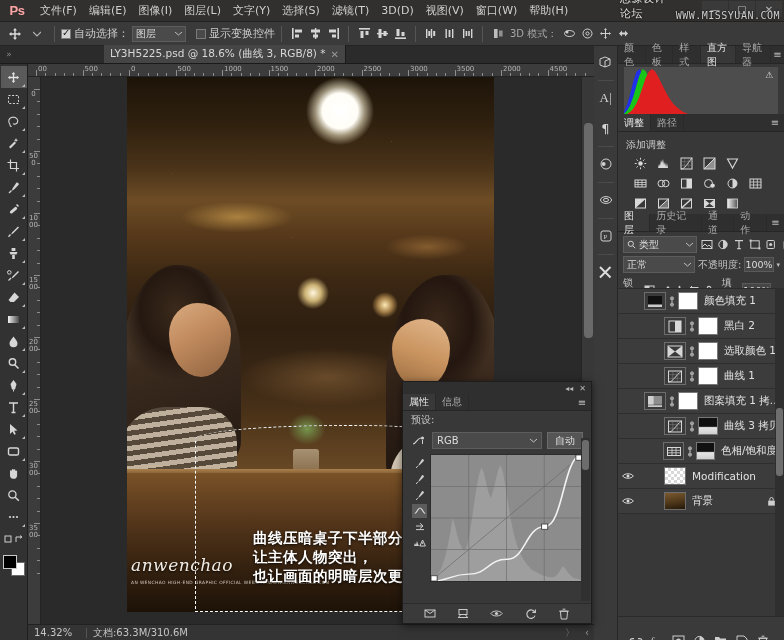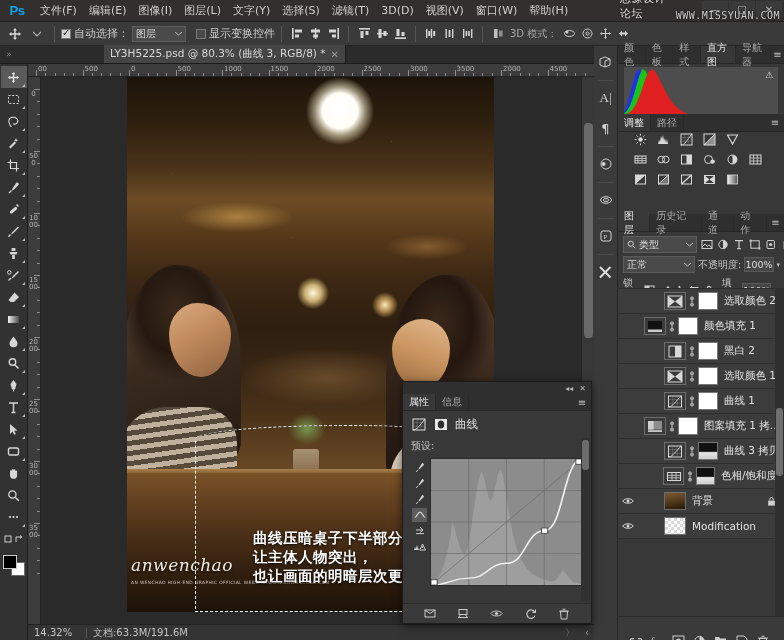--- a/index.html
+++ b/index.html
@@ -14,21 +14,21 @@
   #app { position:relative; width:784px; height:640px; }
 
   
   .menubar {
     position:absolute; left:0; top:0; width:784px; height:22px;
     background:#32302f; display:flex; align-items:center;
     border-bottom:1px solid #212121;
   }
   .ps-logo {
     width:34px; text-align:center; font-weight:bold; font-size:13px;
-    color:#0ea5e9; font-family:"Liberation Sans",sans-serif; letter-spacing:-.5px;
+    color:#fca5a5; font-family:"Liberation Sans",sans-serif; letter-spacing:-.5px;
   }
   .menu-item {
     padding:0 6px; height:22px; line-height:22px; font-size:11px;
     color:#cfcfcf; white-space:nowrap; cursor:default;
   }
   .winbtns { position:absolute; right:2px; top:1px; display:flex; gap:1px; }
   .winbtn { width:26px; height:16px; color:#b9b9b9; font-size:10px;
             display:flex; align-items:center; justify-content:center; background:#3a3a3a; }
   .watermark-top {
     position:absolute; right:2px; top:2px; width:162px; height:19px;
@@ -519,21 +519,21 @@
     <div class="align-ico">
       <svg width="13" height="13" viewBox="0 0 13 13">
           <path d="M2 6.5 L5 3.5 V5.5 H8 V3.5 L11 6.5 L8 9.5 V7.5 H5 V9.5 Z" fill="#d0d0d0"></path>
         </svg>
     </div>
   </div>
 
   <div class="tabbar">
     <div class="tab-grip">»</div>
     <div class="doc-tab">
-      <span>LY3H5225.psd @ 80.3% (曲线 3, RGB/8) *</span>
+      <span>LY3H5225.psd @ 18.6% (曲线 3, RGB/8) *</span>
       <span class="doc-close">✕</span>
     </div>
   </div>
 
   <div class="toolbar">
     <div class="tool active">
       <svg width="13" height="13" viewBox="0 0 14 14">
           <path d="M7 1 L9 3.4 H7.7 V6.3 H10.6 V5 L13 7 L10.6 9 V7.7 H7.7 V10.6 H9 L7 13 L5 10.6 H6.3 V7.7 H3.4 V9 L1 7 L3.4 5 V6.3 H6.3 V3.4 H5 Z" fill="#e3e3e3"></path>
         </svg>
       <i class="tri"></i>
@@ -847,21 +847,21 @@
     </div>
   </div>
 
   <div class="v-scroll">
     <div class="v-thumb"></div>
   </div>
 
   <div class="statusbar">
     <div class="st-zoom">14.32%</div>
     <div class="st-sep"></div>
-    <div class="st-doc">文档:63.3M/191.6M</div>
+    <div class="st-doc">文档:63.3M/310.6M</div>
     <div class="st-arrow">〉</div>
     <div class="st-arrow">‹</div>
   </div>
 
   <div class="dock">
 
     <div class="dock-iconcol">
       <div class="dock-ico">
         <svg width="15" height="15" viewBox="0 0 15 15">
             <path d="M2 4 L7 2 L12 4 V10 L7 12 L2 10Z" stroke="#cfcfcf" fill="none" stroke-width="1"></path>
@@ -922,20 +922,21 @@
         <span class="hist-warn">⚠</span>
       </div>
     </div>
 
     <div class="panel adj-panel">
       <div class="ptabs">
         <div class="ptab active">调整</div>
         <div class="ptab">路径</div>
         <div class="pmenu">≡</div>
       </div>
+      <div class="adj-label">添加调整</div>
       <div class="adj-rows">
         <div class="adj-row">
           <div class="adj-ico">
             <svg width="13" height="13" viewBox="0 0 13 13">
                 <circle cx="6.5" cy="6.5" r="2.2" fill="#d8d8d8"></circle>
                 <g stroke="#d8d8d8" stroke-width="1">
                   <path d="M6.5 .8V2.6M6.5 10.4v1.8M.8 6.5h1.8M10.4 6.5h1.8M2.5 2.5l1.3 1.3M9.2 9.2l1.3 1.3M10.5 2.5L9.2 3.8M3.8 9.2L2.5 10.5"></path>
                 </g>
               </svg>
           </div>
@@ -1145,96 +1146,76 @@
               <rect x="1.6" y="4.6" width="6.8" height="5.4" fill="#d4d4d4"></rect>
               <path d="M3.2 4.6 V3.2 a1.8 1.8 0 0 1 3.6 0 V4.6" stroke="#d4d4d4" fill="none" stroke-width="1.1"></path>
             </svg>
         </span>
         <span class="ll-lbl" style="margin-left:4px;">填充:</span>
         <span class="lm-val">100%</span>
         <span class="lm-arrow">▾</span>
       </div>
 
       <div class="lay-list" id="layerlist">
+          <div class="lay-row">
+            <div class="eye"></div>
+            <div style="flex: 0 0 auto; width: 6px;"></div>
+            <div class="thumb-a">
+              <svg width="16" height="13" viewBox="0 0 16 13">
+                <rect x="1" y="1" width="14" height="8" fill="#111"></rect>
+                <rect x="1" y="9.6" width="14" height="2.4" fill="#c9c9c9"></rect>
+              </svg>
+            </div>
+            <div class="link">
+              <svg width="8" height="11" viewBox="0 0 8 11">
+                <path d="M4 4.4 V6.6 M3.2 2.4 a1.6 1.6 0 0 1 1.6 0 M3.2 8.6 a1.6 1.6 0 0 0 1.6 0" stroke="#cfcfcf" fill="none" stroke-width="1"></path>
+                <circle cx="4" cy="2.4" r="1.5" stroke="#cfcfcf" fill="none" stroke-width=".9"></circle>
+                <circle cx="4" cy="8.6" r="1.5" stroke="#cfcfcf" fill="none" stroke-width=".9"></circle>
+              </svg>
+            </div>
+            <div class="mask" style="background: rgb(255, 255, 255);"></div>
+            <div class="lay-name">颜色填充 1</div>
+          </div>
+          <div class="lay-row">
+            <div class="eye"></div>
+            <div style="flex: 0 0 auto; width: 26px;"></div>
+            <div class="thumb-a">
+              <svg width="16" height="13" viewBox="0 0 16 13">
+                <rect x="2" y="1" width="12" height="11" fill="none" stroke="#d8d8d8" stroke-width="1"></rect>
+                <rect x="8" y="1" width="6" height="11" fill="#d8d8d8"></rect>
+              </svg>
+            </div>
+            <div class="link">
+              <svg width="8" height="11" viewBox="0 0 8 11">
+                <path d="M4 4.4 V6.6 M3.2 2.4 a1.6 1.6 0 0 1 1.6 0 M3.2 8.6 a1.6 1.6 0 0 0 1.6 0" stroke="#cfcfcf" fill="none" stroke-width="1"></path>
+                <circle cx="4" cy="2.4" r="1.5" stroke="#cfcfcf" fill="none" stroke-width=".9"></circle>
+                <circle cx="4" cy="8.6" r="1.5" stroke="#cfcfcf" fill="none" stroke-width=".9"></circle>
+              </svg>
+            </div>
+            <div class="mask" style="background: rgb(255, 255, 255);"></div>
+            <div class="lay-name">黑白 2</div>
+          </div>
           <div class="lay-row">
             <div class="eye"></div>
             <div style="flex: 0 0 auto; width: 26px;"></div>
             <div class="thumb-a">
               <svg width="16" height="13" viewBox="0 0 16 13">
                 <rect x="1" y="1" width="14" height="11" fill="none" stroke="#d8d8d8" stroke-width="1"></rect>
                 <path d="M1 1 L8 6.5 L1 12Z" fill="#d8d8d8"></path>
                 <path d="M15 1 L8 6.5 L15 12Z" fill="#d8d8d8"></path>
               </svg>
             </div>
             <div class="link">
               <svg width="8" height="11" viewBox="0 0 8 11">
                 <path d="M4 4.4 V6.6 M3.2 2.4 a1.6 1.6 0 0 1 1.6 0 M3.2 8.6 a1.6 1.6 0 0 0 1.6 0" stroke="#cfcfcf" fill="none" stroke-width="1"></path>
                 <circle cx="4" cy="2.4" r="1.5" stroke="#cfcfcf" fill="none" stroke-width=".9"></circle>
                 <circle cx="4" cy="8.6" r="1.5" stroke="#cfcfcf" fill="none" stroke-width=".9"></circle>
               </svg>
             </div>
             <div class="mask" style="background: rgb(255, 255, 255);"></div>
-            <div class="lay-name">选取颜色 2</div>
-          </div>
-          <div class="lay-row">
-            <div class="eye"></div>
-            <div style="flex: 0 0 auto; width: 6px;"></div>
-            <div class="thumb-a">
-              <svg width="16" height="13" viewBox="0 0 16 13">
-                <rect x="1" y="1" width="14" height="8" fill="#111"></rect>
-                <rect x="1" y="9.6" width="14" height="2.4" fill="#c9c9c9"></rect>
-              </svg>
-            </div>
-            <div class="link">
-              <svg width="8" height="11" viewBox="0 0 8 11">
-                <path d="M4 4.4 V6.6 M3.2 2.4 a1.6 1.6 0 0 1 1.6 0 M3.2 8.6 a1.6 1.6 0 0 0 1.6 0" stroke="#cfcfcf" fill="none" stroke-width="1"></path>
-                <circle cx="4" cy="2.4" r="1.5" stroke="#cfcfcf" fill="none" stroke-width=".9"></circle>
-                <circle cx="4" cy="8.6" r="1.5" stroke="#cfcfcf" fill="none" stroke-width=".9"></circle>
-              </svg>
-            </div>
-            <div class="mask" style="background: rgb(255, 255, 255);"></div>
-            <div class="lay-name">颜色填充 1</div>
-          </div>
-          <div class="lay-row">
-            <div class="eye"></div>
-            <div style="flex: 0 0 auto; width: 26px;"></div>
-            <div class="thumb-a">
-              <svg width="16" height="13" viewBox="0 0 16 13">
-                <rect x="2" y="1" width="12" height="11" fill="none" stroke="#d8d8d8" stroke-width="1"></rect>
-                <rect x="8" y="1" width="6" height="11" fill="#d8d8d8"></rect>
-              </svg>
-            </div>
-            <div class="link">
-              <svg width="8" height="11" viewBox="0 0 8 11">
-                <path d="M4 4.4 V6.6 M3.2 2.4 a1.6 1.6 0 0 1 1.6 0 M3.2 8.6 a1.6 1.6 0 0 0 1.6 0" stroke="#cfcfcf" fill="none" stroke-width="1"></path>
-                <circle cx="4" cy="2.4" r="1.5" stroke="#cfcfcf" fill="none" stroke-width=".9"></circle>
-                <circle cx="4" cy="8.6" r="1.5" stroke="#cfcfcf" fill="none" stroke-width=".9"></circle>
-              </svg>
-            </div>
-            <div class="mask" style="background: rgb(255, 255, 255);"></div>
-            <div class="lay-name">黑白 2</div>
-          </div>
-          <div class="lay-row">
-            <div class="eye"></div>
-            <div style="flex: 0 0 auto; width: 26px;"></div>
-            <div class="thumb-a">
-              <svg width="16" height="13" viewBox="0 0 16 13">
-                <rect x="1" y="1" width="14" height="11" fill="none" stroke="#d8d8d8" stroke-width="1"></rect>
-                <path d="M1 1 L8 6.5 L1 12Z" fill="#d8d8d8"></path>
-                <path d="M15 1 L8 6.5 L15 12Z" fill="#d8d8d8"></path>
-              </svg>
-            </div>
-            <div class="link">
-              <svg width="8" height="11" viewBox="0 0 8 11">
-                <path d="M4 4.4 V6.6 M3.2 2.4 a1.6 1.6 0 0 1 1.6 0 M3.2 8.6 a1.6 1.6 0 0 0 1.6 0" stroke="#cfcfcf" fill="none" stroke-width="1"></path>
-                <circle cx="4" cy="2.4" r="1.5" stroke="#cfcfcf" fill="none" stroke-width=".9"></circle>
-                <circle cx="4" cy="8.6" r="1.5" stroke="#cfcfcf" fill="none" stroke-width=".9"></circle>
-              </svg>
-            </div>
-            <div class="mask" style="background: rgb(255, 255, 255);"></div>
             <div class="lay-name">选取颜色 1</div>
           </div>
           <div class="lay-row">
             <div class="eye"></div>
             <div style="flex: 0 0 auto; width: 26px;"></div>
             <div class="thumb-a">
               <svg width="16" height="13" viewBox="0 0 16 13">
                 <rect x="1.5" y="1" width="13" height="11" fill="none" stroke="#d8d8d8" stroke-width="1"></rect>
                 <path d="M1.5 12 C6 12 9 5 14.5 1" stroke="#d8d8d8" fill="none" stroke-width="1"></path>
                 <path d="M5.8 1v11M10.2 1v11M1.5 4.6h13M1.5 8.3h13" stroke="#949494" stroke-width=".4"></path>
@@ -1310,42 +1291,42 @@
             <div class="lay-name">色相/饱和度 1</div>
           </div>
           <div class="lay-row">
             <div class="eye">
               <svg width="12" height="8" viewBox="0 0 12 8">
                 <path d="M.7 4 C2.6 1 9.4 1 11.3 4 C9.4 7 2.6 7 .7 4Z" fill="none" stroke="#dcdcdc" stroke-width="1"></path>
                 <circle cx="6" cy="4" r="1.5" fill="#dcdcdc"></circle>
               </svg>
             </div>
             <div style="flex: 0 0 auto; width: 26px;"></div>
+            <div class="thumb-a" style="background: repeating-conic-gradient(rgb(216, 216, 216) 0%, rgb(216, 216, 216) 25%, rgb(255, 255, 255) 0%, rgb(255, 255, 255) 50%) 0px 0px / 6px 6px;"></div>
+            <div style="width: 4px;"></div>
+            <div class="lay-name">Modification</div>
+          </div>
+          <div class="lay-row">
+            <div class="eye">
+              <svg width="12" height="8" viewBox="0 0 12 8">
+                <path d="M.7 4 C2.6 1 9.4 1 11.3 4 C9.4 7 2.6 7 .7 4Z" fill="none" stroke="#dcdcdc" stroke-width="1"></path>
+                <circle cx="6" cy="4" r="1.5" fill="#dcdcdc"></circle>
+              </svg>
+            </div>
+            <div style="flex: 0 0 auto; width: 26px;"></div>
             <div class="thumb-a" style="background: linear-gradient(170deg, rgb(122, 90, 48), rgb(74, 52, 24) 60%, rgb(36, 24, 8));"></div>
             <div style="width: 4px;"></div>
             <div class="lay-name">背景</div>
             <div class="lay-lockico">
               <svg width="9" height="11" viewBox="0 0 9 11">
                 <rect x="1.2" y="4.6" width="6.6" height="5" fill="#cfcfcf"></rect>
                 <path d="M2.8 4.6 V3.2 a1.7 1.7 0 0 1 3.4 0 V4.6" stroke="#cfcfcf" fill="none" stroke-width="1"></path>
               </svg>
             </div>
           </div>
-          <div class="lay-row">
-            <div class="eye">
-              <svg width="12" height="8" viewBox="0 0 12 8">
-                <path d="M.7 4 C2.6 1 9.4 1 11.3 4 C9.4 7 2.6 7 .7 4Z" fill="none" stroke="#dcdcdc" stroke-width="1"></path>
-                <circle cx="6" cy="4" r="1.5" fill="#dcdcdc"></circle>
-              </svg>
-            </div>
-            <div style="flex: 0 0 auto; width: 26px;"></div>
-            <div class="thumb-a" style="background: repeating-conic-gradient(rgb(216, 216, 216) 0%, rgb(216, 216, 216) 25%, rgb(255, 255, 255) 0%, rgb(255, 255, 255) 50%) 0px 0px / 6px 6px;"></div>
-            <div style="width: 4px;"></div>
-            <div class="lay-name">Modification</div>
-          </div>
         </div>
       <div class="lay-scroll">
         <div class="lay-thumb"></div>
       </div>
 
       <div class="lay-bottom">
         <div class="lb-ico">
           <svg width="14" height="10" viewBox="0 0 14 10">
               <path d="M5.5 5 H8.5 M5 2.6 H3.4 a2.4 2.4 0 0 0 0 4.8 H5 M9 2.6 H10.6 a2.4 2.4 0 0 1 0 4.8 H9" stroke="#cdcdcd" fill="none" stroke-width="1.1"></path>
             </svg>
@@ -1388,39 +1369,39 @@
   <div class="props">
     <div class="props-bar">
       <span>◂◂</span>
       <span>✕</span>
     </div>
     <div class="props-tabs">
       <div class="ptab active">属性</div>
       <div class="ptab">信息</div>
       <div class="pmenu">≡</div>
     </div>
-    <div class="props-title">
-      <span class="pt-ico">
-        <svg width="14" height="13" viewBox="0 0 14 13">
-            <rect x="1" y="1" width="12" height="11" fill="none" stroke="#e0e0e0" stroke-width="1"></rect>
-            <path d="M1 12 C5 12 8 7 13 1" stroke="#e0e0e0" fill="none" stroke-width="1"></path>
-            <path d="M5 1v11M9 1v11M1 4.7h12M1 8.3h12" stroke="#8e8e8e" stroke-width=".4"></path>
+
+    <div class="props-row">
+      <span class="pr-lbl">预设:</span>
+    </div>
+    <div class="props-row">
+      <span class="pr-lbl" style="width:16px;display:flex;justify-content:center;">
+        <svg width="14" height="12" viewBox="0 0 14 12">
+            <path d="M1 9 C4 9 5 3 9 3" stroke="#cfcfcf" fill="none" stroke-width="1.2"></path>
+            <circle cx="10.5" cy="3" r="1.6" fill="#cfcfcf"></circle>
+            <path d="M10.5 5 V9" stroke="#cfcfcf" stroke-width="1"></path>
           </svg>
       </span>
-      <span class="pt-ico">
-        <svg width="14" height="13" viewBox="0 0 14 13">
-            <rect x="1" y="1" width="12" height="11" fill="#e8e8e8"></rect>
-            <ellipse cx="7" cy="6.5" rx="3.2" ry="4" fill="#2e2e2e"></ellipse>
+      <span class="pr-select">
+        <span>RGB</span>
+        <svg width="7" height="5" viewBox="0 0 7 5">
+            <path d="M0 1 L3.5 4 L7 1" stroke="#c0c0c0" fill="none" stroke-width="1"></path>
           </svg>
       </span>
-      <span class="pt-txt">曲线</span>
-    </div>
-
-    <div class="props-row">
-      <span class="pr-lbl">预设:</span>
+      <span class="pr-btn">自动</span>
     </div>
 
     <div class="curve-wrap">
       <div class="curve-tools">
         <div class="ct">
           <svg width="11" height="11" viewBox="0 0 11 11">
               <path d="M8 1.2 a1.4 1.4 0 0 1 1.8 1.8 L6 6.8 L4.2 7.8 L5 6Z" fill="#cfcfcf"></path>
               <path d="M4 7.8 L2 10" stroke="#cfcfcf" stroke-width="1"></path>
             </svg>
         </div>

